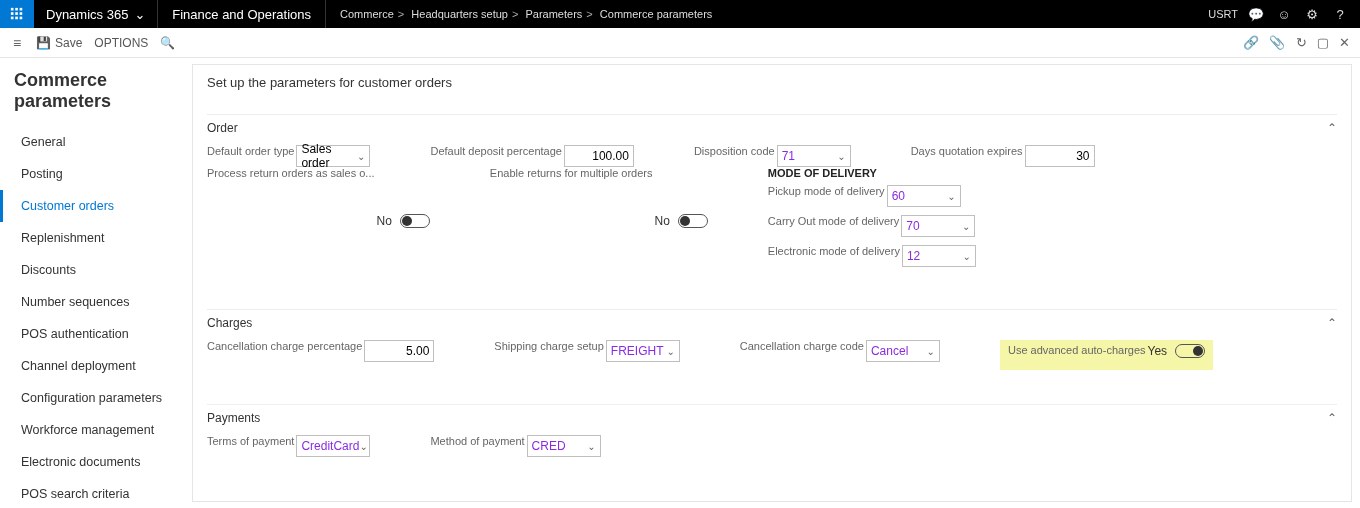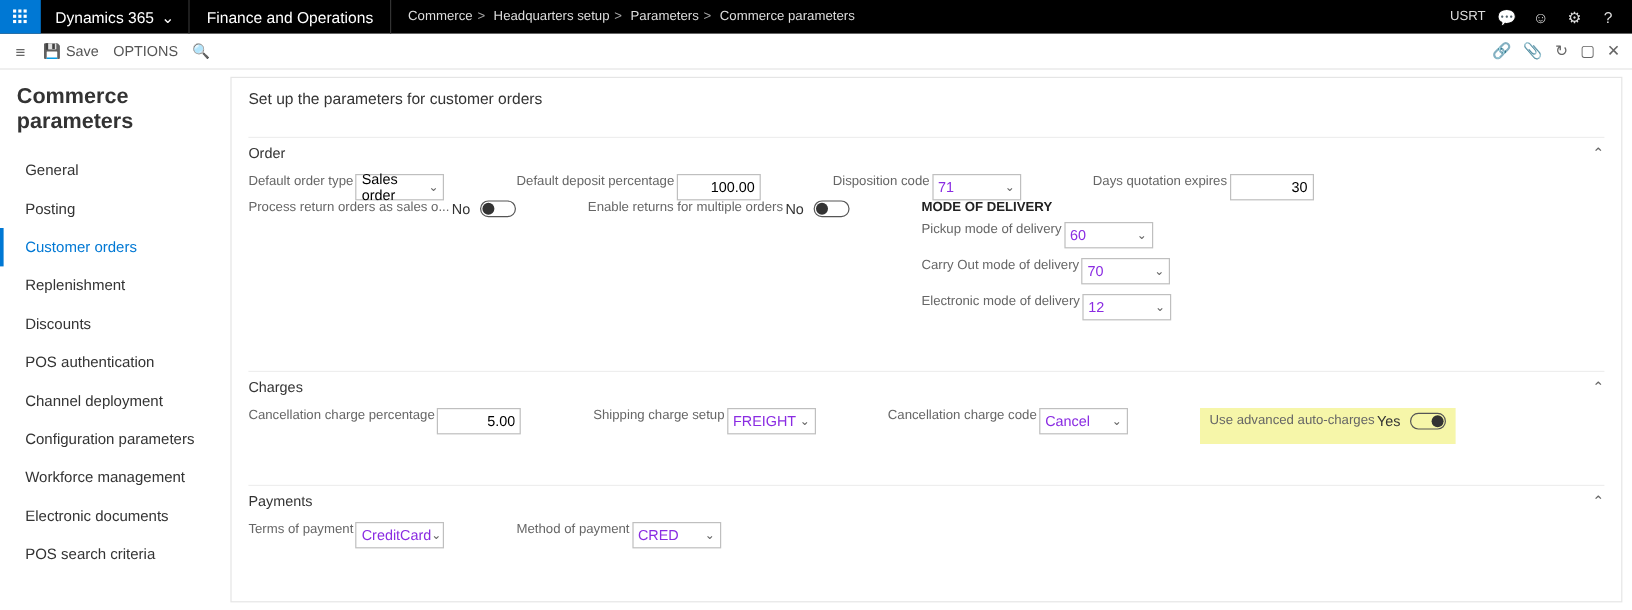--- a/index.html
+++ b/index.html
@@ -41,21 +41,21 @@
 
 .field { display:flex; flex-direction:row; gap:2px; min-width: 150px; }
 .field .lbl { font-size: 11px; color:#666; }
 .sel, .inp { height: 22px; border:1px solid #bfbfbf; font-size:12px; padding: 0 4px; background:#fff; }
 .sel { display:flex; align-items:center; justify-content:space-between; width: 74px; }
 .sel .arrow { font-size:10px; color:#666; }
 .inp { width: 70px; text-align:right; }
 .sel .val { color:#000; }
 .sel.purple .val { color:#8a2be2; }
 
-.toggle-row { display:flex; gap:8px; }
+.toggle-row { display:flex; align-items:center; gap:8px; }
 .toggle { width:30px; height:14px; border:1px solid #555; border-radius:7px; display:flex; align-items:center; padding:1px; }
 .toggle .knob { width:10px; height:10px; background:#333; border-radius:50%; }
 .toggle.on { justify-content:flex-end; }
 .toggle-label { font-size:12px; color:#333; }
 
 .mode-col { min-width: 160px; }
 .mode-col .hdr { font-weight:600; font-size:11px; color:#222; margin-bottom:6px; }
 .mode-col .field { margin-bottom:8px; }
 
 .highlight { background: #f6f6a9; padding: 4px 8px 12px 8px; }
@@ -118,20 +118,21 @@
 
 <div class="page">
   <div class="leftcol">
     <h1>Commerce parameters</h1>
     <div id="nav">
         <div class="nav-item">General</div>
         <div class="nav-item">Posting</div>
         <div class="nav-item active">Customer orders</div>
         <div class="nav-item">Replenishment</div>
         <div class="nav-item">Discounts</div>
+        <div class="nav-item">Number sequences</div>
         <div class="nav-item">POS authentication</div>
         <div class="nav-item">Channel deployment</div>
         <div class="nav-item">Configuration parameters</div>
         <div class="nav-item">Workforce management</div>
         <div class="nav-item">Electronic documents</div>
         <div class="nav-item">POS search criteria</div>
       </div>
   </div>
 
   <div class="content">

